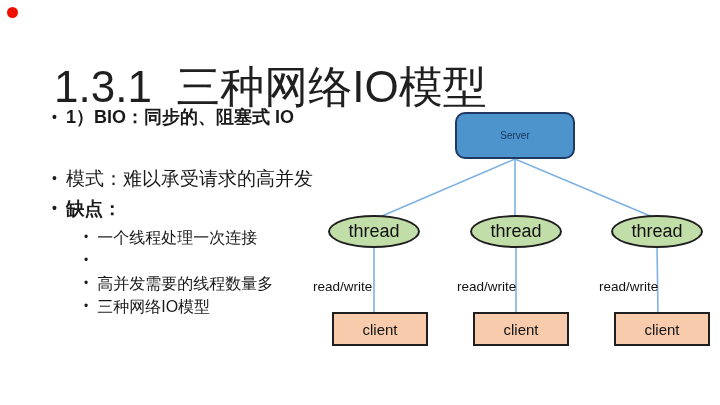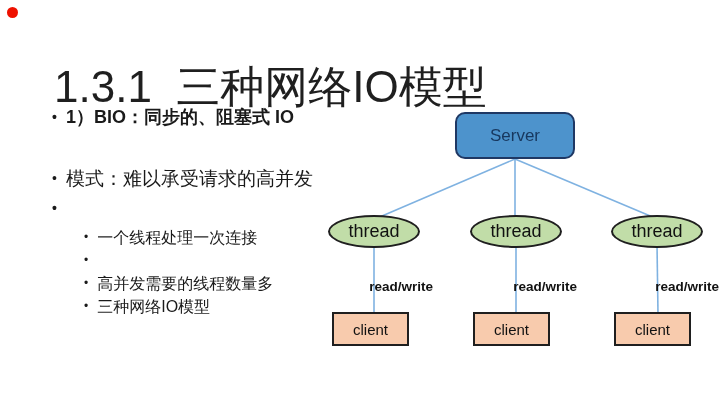--- a/index.html
+++ b/index.html
@@ -31,28 +31,28 @@
   .l2 .bullet{font-size:12px;line-height:20px;}
   .sub-0{top:227px;}.sub-1{top:250px;}.sub-2{top:273px;}.sub-3{top:296px;}
 
   
   svg.connectors{left:0;top:0;width:720px;height:405px;z-index:0;pointer-events:none;}
   svg.connectors line{stroke:var(--connector,#7fb2e1);stroke-width:1.6;}
   .node{position:absolute;display:flex;align-items:center;justify-content:center;
     box-sizing:border-box;z-index:1;}
   .server{left:455px;top:112px;width:120px;height:47px;border-radius:10px;
     background:var(--server_fill,#4d93cc);border:2.5px solid var(--server_border,#1f3864);
-    color:var(--server_text,#17375e);font-size:17px;}
+    color:var(--server_text,#17375e);font-size:10px;}
   .thread{top:215px;width:92px;height:33px;border-radius:50%;
     background:var(--thread_fill,#c1dda8);border:2px solid var(--node_border,#1f1f1f);
     color:#111;font-size:18px;}
   .thread-0{left:328px;}.thread-1{left:470px;}.thread-2{left:611px;}
-  .rw{top:279px;width:120px;text-align:right;font-size:13.5px;color:#111;z-index:1;font-weight:bold;}
+  .rw{top:279px;width:120px;text-align:left;font-size:13.5px;color:#111;z-index:1;}
   .rw-0{left:313px;}.rw-1{left:457px;}.rw-2{left:599px;}
-  .client{top:312px;width:77px;height:34px;
+  .client{top:312px;width:96px;height:34px;
     background:var(--client_fill,#f8cbad);border:2px solid var(--node_border,#1f1f1f);
     color:#111;font-size:15px;}
   .client-0{left:332px;}.client-1{left:473px;}.client-2{left:614px;}
 </style>
 </head>
 <body>
 
 <div class="abs rec-dot"></div>
 
 <h1 class="abs title">1.3.1  三种网络IO模型</h1>
@@ -62,20 +62,21 @@
   <span>1）BIO：同步的、阻塞式 IO</span>
 </div>
 
 <div class="line l1 line-mode">
   <span class="bullet">•</span>
   <span>模式：难以承受请求的高并发</span>
 </div>
 
 <div class="line l1 line-drawback">
   <span class="bullet">•</span>
+  <span>缺点：</span>
 </div>
 
 <div class="line l2 sub-0">
   <span class="bullet">•</span>
   <span>一个线程处理一次连接</span>
 </div>
 <div class="line l2 sub-1">
   <span class="bullet">•</span>
 </div>
 <div class="line l2 sub-2">

